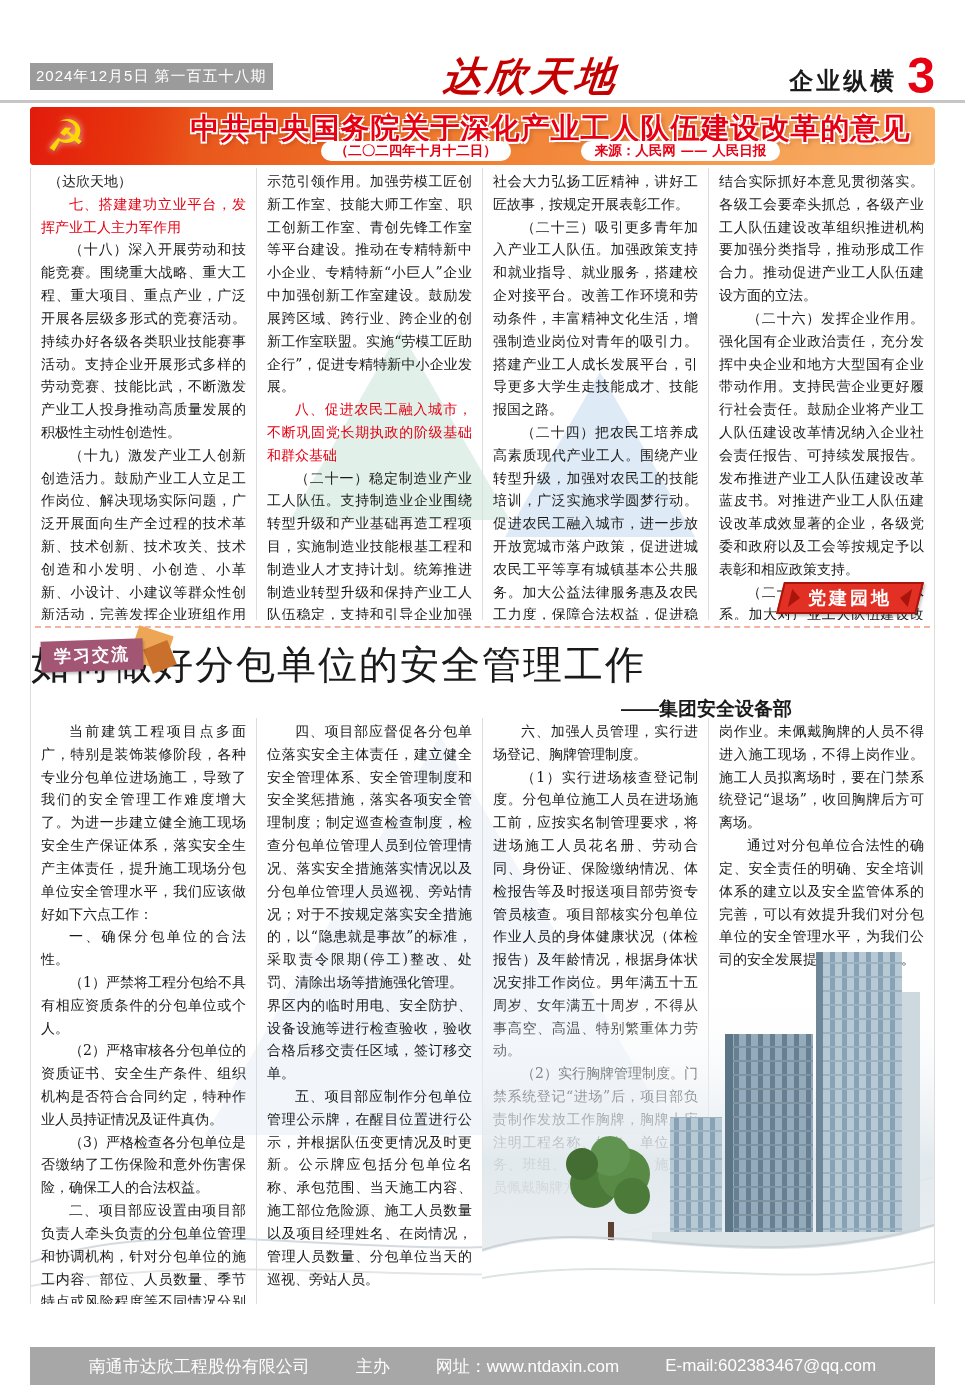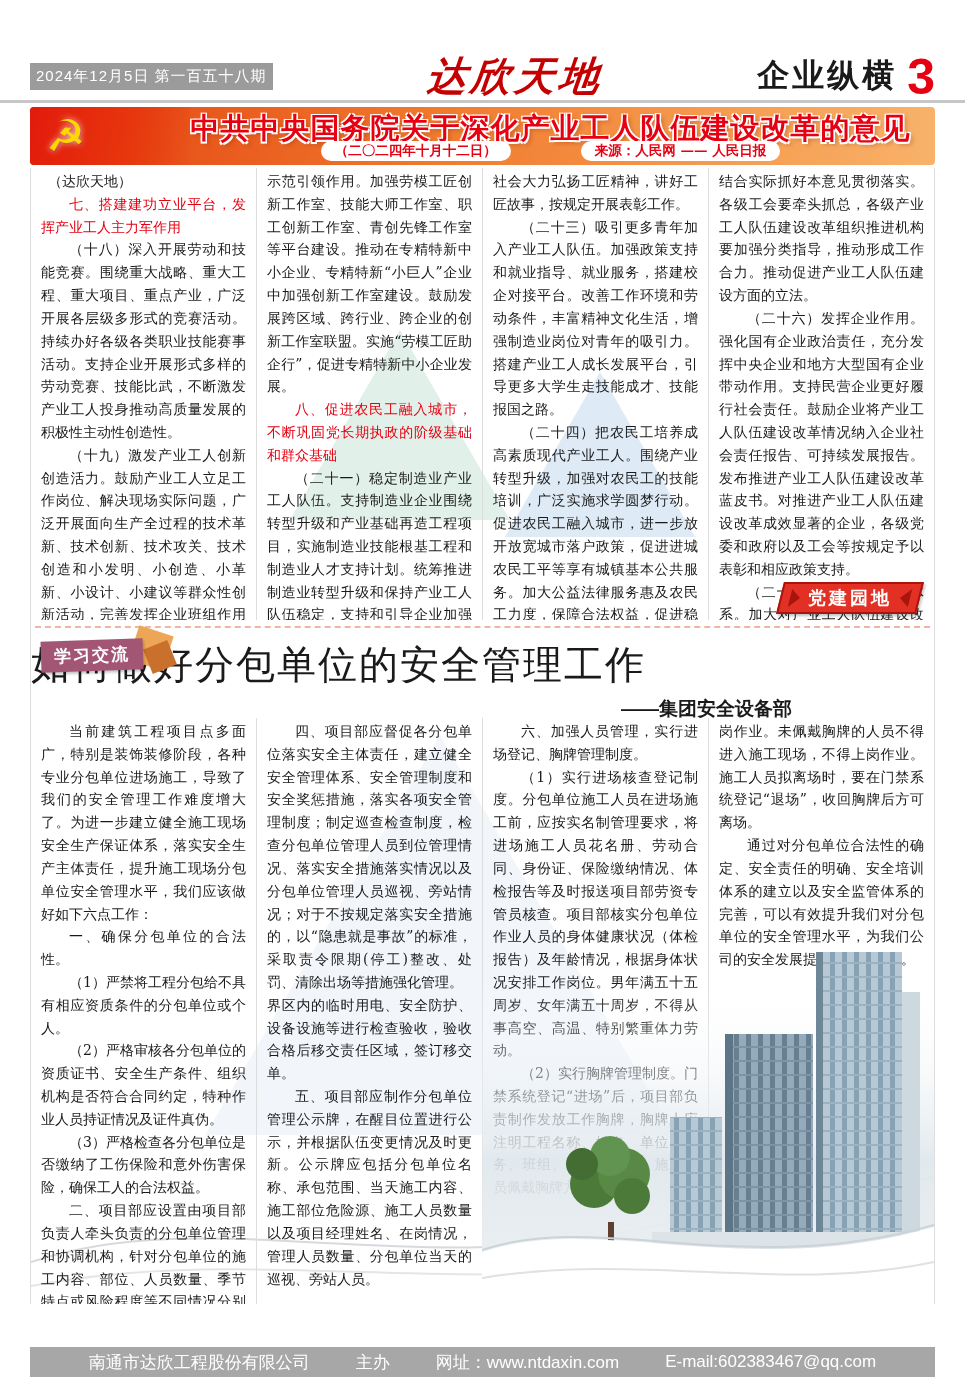--- a/index.html
+++ b/index.html
@@ -8,21 +8,21 @@
   
   .wm{position:absolute;width:0;height:0;z-index:0;}
   .wm1{left:290px;top:330px;border-left:110px solid transparent;border-right:110px solid transparent;border-bottom:190px solid rgba(175,215,196,.38);}
   .wm2{left:505px;top:372px;border-left:95px solid transparent;border-right:95px solid transparent;border-bottom:165px solid rgba(168,200,230,.38);}
   .wm3{left:205px;top:735px;border-left:235px solid transparent;border-right:235px solid transparent;border-bottom:400px solid rgba(190,212,235,.20);}
   
   .header{position:absolute;top:54px;left:30px;width:905px;height:44px;display:flex;align-items:center;justify-content:space-between;z-index:2;}
   .date-box{background:#9b9b9b;color:#fff;font-family:"Liberation Sans","DejaVu Sans",sans-serif;font-size:15px;padding:4px 6px;letter-spacing:1px;}
   .paper-title{color:#c40000;font-size:40px;font-weight:bold;font-style:italic;letter-spacing:4px;transform:skewX(-6deg);}
   .section-wrap{display:flex;align-items:flex-end;gap:10px;}
-  .section-label{font-size:32px;font-weight:bold;letter-spacing:3px;}
+  .section-label{font-size:24px;font-weight:bold;letter-spacing:3px;}
   .page-num{font-size:50px;font-weight:bold;color:#e60012;line-height:.85;font-family:"Liberation Sans","DejaVu Sans",sans-serif;}
   .top-rule{position:absolute;top:100px;left:0;width:965px;border-top:3px solid #c6c6c6;z-index:2;}
   
   .banner{position:absolute;top:107px;left:30px;width:905px;height:58px;border-radius:4px;overflow:hidden;z-index:2;
           background:linear-gradient(90deg,#dc3708 0%,#e8541a 16%,#f07a2e 45%,#f59a4e 75%,#f8b269 100%);}
   .emblem{position:absolute;left:0;top:0;width:160px;height:58px;display:flex;align-items:center;
           background:linear-gradient(100deg,#e21b0c 0%,#e7330d 55%,rgba(240,90,20,0) 100%);}
   .emblem-icon{font-size:44px;color:#ffd800;margin-left:16px;line-height:1;text-shadow:0 0 6px rgba(255,255,255,.85),1px 1px 2px rgba(120,0,0,.5);}
   .banner-title{position:absolute;top:2px;left:150px;right:14px;text-align:center;font-size:29px;font-weight:bold;color:#e60012;
         font-family:"Liberation Sans","DejaVu Sans",sans-serif;letter-spacing:1px;
@@ -54,21 +54,21 @@
   .tag-label{position:absolute;left:0;top:8px;background:#a35674;color:#fff;font-family:"Liberation Sans","DejaVu Sans",sans-serif;
              font-size:17px;font-weight:bold;padding:4px 13px;transform:rotate(-2deg);letter-spacing:2px;box-shadow:1px 2px 3px rgba(0,0,0,.25);}
   .a2-title{text-align:left;font-size:39px;font-weight:normal;letter-spacing:2px;padding-top:10px;}
   .a2-byline{width:fit-content;margin:4px 0 0 590px;font-size:19px;font-weight:bold;font-family:"Liberation Sans","DejaVu Sans",sans-serif;}
   
   .article2-body{display:flex;height:586px;position:relative;overflow:hidden;}
   .article2-body .col{z-index:3;}
   .photo{position:absolute;right:0;bottom:0;width:452px;height:382px;z-index:4;}
   .waves{position:absolute;left:0;bottom:0;width:100%;height:170px;z-index:1;}
   
-  .footer{position:absolute;left:30px;top:1347px;width:905px;height:30px;background:#a7a7a7;display:flex;align-items:center;
+  .footer{position:absolute;left:30px;top:1347px;width:905px;height:38px;background:#a7a7a7;display:flex;align-items:center;
           justify-content:center;gap:46px;color:#fff;font-family:"Liberation Sans","DejaVu Sans",sans-serif;font-size:17px;z-index:2;}
   .footer span{white-space:nowrap;}
 </style>
 </head>
 <body>
 
 <div class="page">
 
   <div class="wm wm1"></div>
   <div class="wm wm2"></div>

